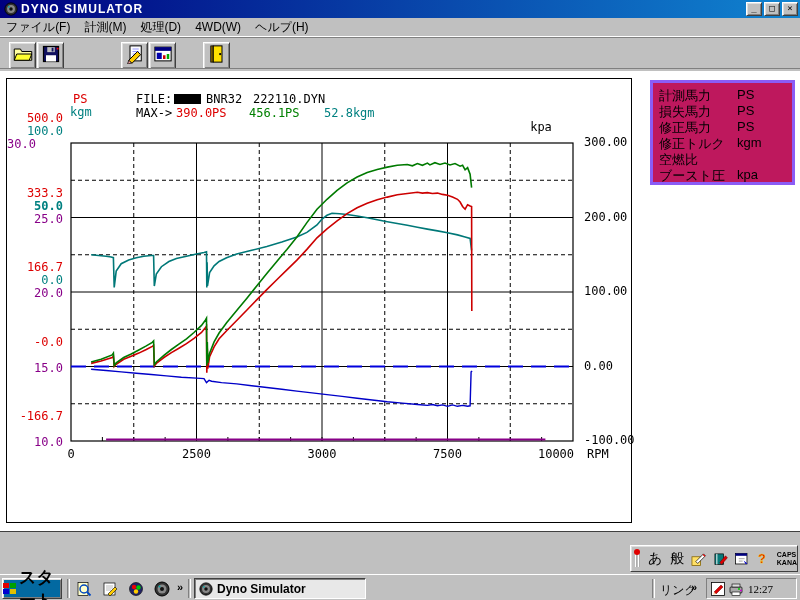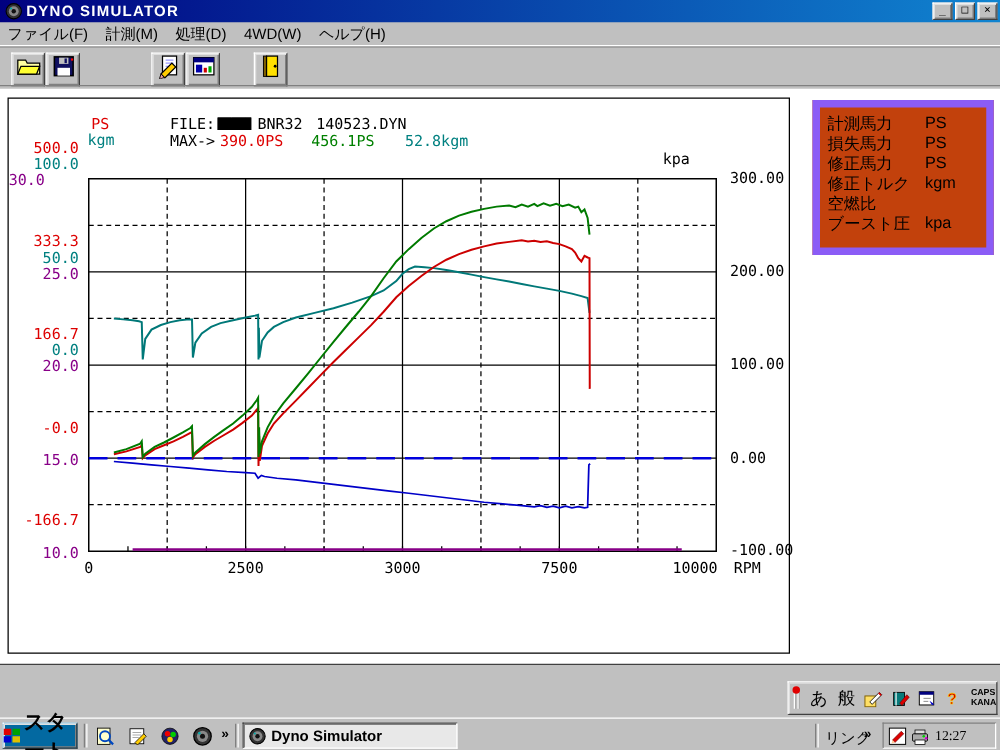--- a/index.html
+++ b/index.html
@@ -32,22 +32,22 @@
   
   .client { position:absolute; left:0; top:72px; width:800px; height:460px; background:#fff; border-bottom:1px solid #404040; }
   .chart-panel { position:absolute; left:6px; top:6px; width:626px; height:445px; background:#fff; border:1px solid #000; }
   .hdr { position:absolute; font:12px "DejaVu Sans Mono",monospace; white-space:pre; }
   .black-box { position:absolute; background:#000; color:#000; overflow:hidden; width:27px; height:10px; }
   .c-red{color:#dd0000} .c-teal{color:#008080} .c-purple{color:#880088} .c-green{color:#008000} .c-black{color:#000}
   #axis-layer { position:absolute; left:0; top:0; width:626px; height:445px; pointer-events:none; }
   .axlbl { position:absolute; font:12px "DejaVu Sans Mono",monospace; line-height:13px; height:13px; }
   #chart-svg { position:absolute; left:0; top:0; }
 
-  .legend { position:absolute; left:650px; top:8px; width:145px; height:124px; background:#c2410c;
-    border:6px solid #8b5cf6; padding:4px 0 0 6px; }
+  .legend { position:absolute; left:650px; top:8px; width:145px; height:105px; background:#be185d;
+    border:3px solid #8b5cf6; padding:4px 0 0 6px; }
   .legend-row { position:relative; height:16px; font-size:13px; color:#000; }
   .legend-unit { position:absolute; left:78px; top:0; }
 
   
   .strip { position:absolute; left:0; top:533px; width:800px; height:41px; background:#c0c0c0; }
   .ime { position:absolute; left:630px; top:12px; width:168px; height:27px; background:#c0c0c0;
     border:1px solid; border-color:#fff #404040 #404040 #fff; box-shadow:inset 1px 1px 0 #dfdfdf;
     display:flex; align-items:center; }
   .ime-dot { width:6px; height:6px; border-radius:50%; background:#e00000; position:absolute; left:3px; top:3px; }
   .ime-grip { width:5px; height:16px; margin:0 4px 0 4px; border-left:2px ridge #fff; border-right:2px ridge #fff; }
@@ -149,21 +149,21 @@
 
   <div class="client">
 
     <div class="chart-panel">
       <span class="hdr c-red" style="left:66px;top:13px">PS</span>
       <span class="hdr c-teal" style="left:63px;top:26px">kgm</span>
 
       <span class="hdr c-black" style="left:129px;top:13px">FILE:</span>
       <span class="black-box" style="left:167px;top:15px">████</span>
       <span class="hdr c-black" style="left:199px;top:13px">BNR32</span>
-      <span class="hdr c-black" style="left:246px;top:13px">140523.DYN</span>
+      <span class="hdr c-black" style="left:246px;top:13px">222110.DYN</span>
 
       <span class="hdr c-black" style="left:129px;top:27px">MAX-&gt;</span>
       <span class="hdr c-red" style="left:169px;top:27px">390.0PS</span>
       <span class="hdr c-green" style="left:242px;top:27px">456.1PS</span>
       <span class="hdr c-teal" style="left:317px;top:27px">52.8kgm</span>
 
       <svg id="chart-svg" width="626" height="445" viewBox="0 0 626 445">
           <line x1="126.75" y1="64" x2="126.75" y2="362" stroke="#000" stroke-width="1" stroke-dasharray="4,3"></line>
           <line x1="252.25" y1="64" x2="252.25" y2="362" stroke="#000" stroke-width="1" stroke-dasharray="4,3"></line>
           <line x1="377.75" y1="64" x2="377.75" y2="362" stroke="#000" stroke-width="1" stroke-dasharray="4,3"></line>
@@ -200,21 +200,21 @@
           <polyline points="84.1,290.2 99.1,291.5 114.2,292.9 129.3,294.2 144.3,295.5 159.4,296.9 174.4,298.2 189.5,299.1 197.0,299.6 199.5,303.6 202.1,301.3 204.6,302.2 214.6,303.6 229.7,304.9 244.7,306.7 259.8,308.5 274.8,310.3 289.9,312.1 305.0,313.9 320.0,315.6 335.1,317.4 350.1,319.2 365.2,321.0 380.3,322.8 395.3,324.1 410.4,325.5 420.4,326.4 425.4,325.5 430.5,326.8 435.5,325.9 440.5,327.3 445.5,325.9 450.5,327.3 455.6,326.4 460.6,327.3 463.1,326.8 464.1,292.9 465.1,292.0" fill="none" stroke="#0000c8" stroke-width="1.4"></polyline>
           <polyline points="84.1,284.4 94.1,282.1 105.2,278.5 106.4,277.2 107.2,287.5 109.2,285.3 116.7,280.3 124.2,277.2 131.8,274.1 139.3,270.5 145.3,267.4 146.6,266.5 147.3,287.0 149.3,284.4 156.9,278.5 164.4,273.6 171.9,269.2 179.5,264.7 187.0,259.3 194.5,253.5 198.5,248.6 199.5,247.3 199.8,293.7 200.3,269.6 200.8,289.7 202.6,277.7 207.1,267.8 212.1,259.8 219.6,251.7 229.7,241.5 239.7,231.2 249.7,220.9 259.8,210.6 269.8,200.8 279.9,190.9 289.9,181.1 299.9,170.4 310.0,158.8 320.0,149.8 330.1,141.8 340.1,134.6 350.1,128.8 360.2,124.3 370.2,120.8 380.3,118.1 390.3,115.8 400.3,114.5 410.4,113.2 415.4,114.1 420.4,113.6 425.4,114.5 430.5,114.1 435.5,115.4 440.5,116.3 445.5,118.1 450.5,120.3 453.1,123.0 455.6,127.5 458.1,130.2 460.6,125.7 463.1,127.0 464.6,127.5 464.8,232.1" fill="none" stroke="#cc0000" stroke-width="1.6"></polyline>
           <polyline points="84.1,283.0 94.1,280.3 105.2,275.9 106.4,274.1 107.2,286.6 109.2,283.9 116.7,278.5 124.2,275.0 131.8,271.0 139.3,266.9 145.3,263.4 146.6,262.0 147.3,285.7 149.3,283.0 156.9,276.3 164.4,270.5 171.9,265.1 179.5,259.8 187.0,253.5 194.5,246.4 198.5,241.0 199.5,239.2 199.8,286.6 200.3,262.9 200.8,283.9 202.6,274.1 207.1,262.9 212.1,254.0 219.6,243.7 229.7,231.6 239.7,219.5 249.7,207.0 259.8,194.5 269.8,182.4 279.9,170.4 289.9,157.9 299.9,143.6 310.0,130.2 320.0,120.3 330.1,111.4 340.1,103.8 350.1,98.0 360.2,93.5 370.2,90.4 380.3,88.1 390.3,86.3 400.3,85.5 405.4,86.8 410.4,84.6 415.4,86.3 420.4,84.1 422.9,85.9 427.9,83.7 433.0,85.5 438.0,84.1 443.0,85.9 448.0,84.6 453.1,87.2 455.6,86.3 458.1,90.8 460.6,88.6 463.1,95.3 464.6,108.7" fill="none" stroke="#007a00" stroke-width="1.6"></polyline>
         </svg>
       <div id="axis-layer">
           <div class="axlbl c-red" style="left: 0px; width: 56px; text-align: right; top: 33px;">500.0</div>
           <div class="axlbl c-teal" style="left: 0px; width: 56px; text-align: right; top: 46px;">100.0</div>
           <div class="axlbl c-purple" style="left: 0px; width: 56px; text-align: left; top: 59px;">30.0</div>
           <div class="axlbl c-black" style="left: 577px; top: 57px;">300.00</div>
           <div class="axlbl c-red" style="left: 0px; width: 56px; text-align: right; top: 107.5px;">333.3</div>
-          <div class="axlbl c-teal" style="left: 0px; width: 56px; text-align: right; top: 120.5px;">50.0</div>
+          <div class="axlbl c-teal" style="left: 0px; width: 56px; text-align: right; top: 120.5px; font-weight: bold;">50.0</div>
           <div class="axlbl c-purple" style="left: 0px; width: 56px; text-align: right; top: 133.5px;">25.0</div>
           <div class="axlbl c-black" style="left: 577px; top: 131.5px;">200.00</div>
           <div class="axlbl c-red" style="left: 0px; width: 56px; text-align: right; top: 182px;">166.7</div>
           <div class="axlbl c-teal" style="left: 0px; width: 56px; text-align: right; top: 195px;">0.0</div>
           <div class="axlbl c-purple" style="left: 0px; width: 56px; text-align: right; top: 208px;">20.0</div>
           <div class="axlbl c-black" style="left: 577px; top: 206px;">100.00</div>
           <div class="axlbl c-red" style="left: 0px; width: 56px; text-align: right; top: 256.5px;">-0.0</div>
           <div class="axlbl c-purple" style="left: 0px; width: 56px; text-align: right; top: 282.5px;">15.0</div>
           <div class="axlbl c-black" style="left: 577px; top: 280.5px;">0.00</div>
           <div class="axlbl c-red" style="left: 0px; width: 56px; text-align: right; top: 331px;">-166.7</div>

